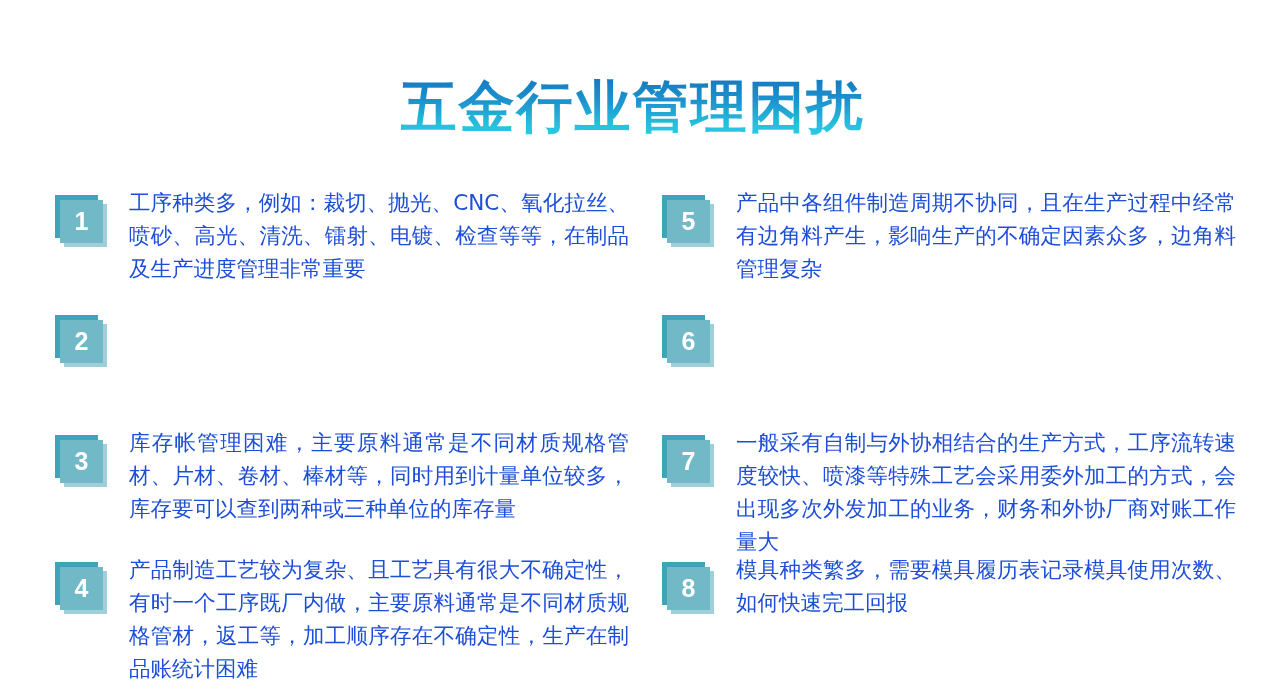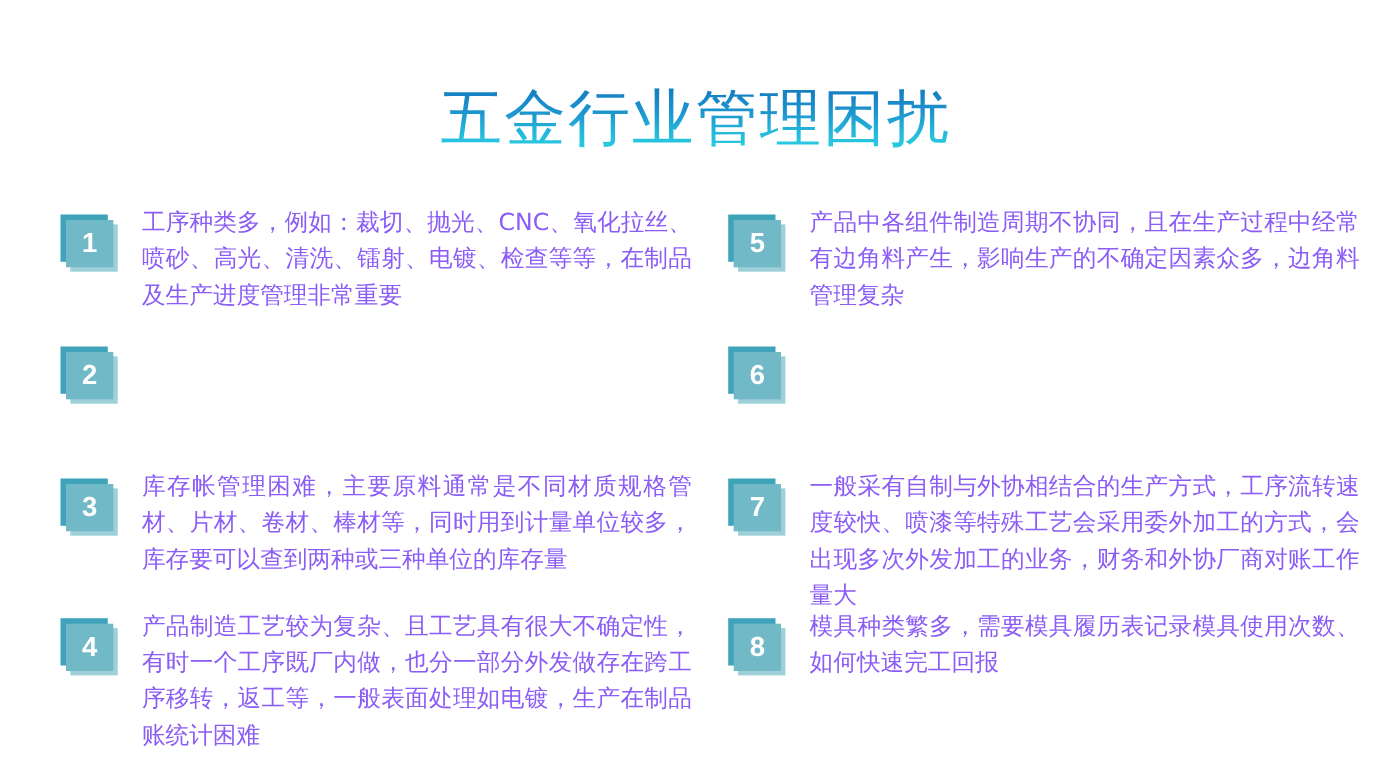--- a/index.html
+++ b/index.html
@@ -19,21 +19,21 @@
   .slide-title-wrap {
     position: absolute;
     top: 38px;
     left: 0;
     width: 1265px;
     text-align: center;
   }
   .slide-title {
     display: inline-block;
     font-size: 56px;
-    font-weight: normal;
+    font-weight: bold;
     letter-spacing: 2px;
     line-height: 1.1;
     background: linear-gradient(180deg, #1277C0 0%, #1D94CE 42%, #25BEDC 78%, #2ACDE4 100%);
     -webkit-background-clip: text;
     background-clip: text;
     color: transparent;
     -webkit-text-fill-color: transparent;
   }
 
   
@@ -106,21 +106,21 @@
     font-weight: bold;
     line-height: 1;
     font-family: "Liberation Sans", "DejaVu Sans", sans-serif;
   }
 
   
   .item-text {
     margin-left: 22px;
     font-size: 21.5px;
     line-height: 33px;
-    color: #8b5cf6;
+    color: #1d4ed8;
     font-family: "DejaVu Sans", "Liberation Sans", sans-serif;
     letter-spacing: 0px;
     width: 500px;
     text-align: justify;
     text-justify: inter-character;
   }
 </style>
 </head>
 <body>
 
@@ -165,21 +165,21 @@
     </div>
 
     <div class="item pos3">
       <div class="badge">
         <span class="shadow-sq"></span>
         <span class="back-sq"></span>
         <span class="front-sq">
           <span class="num">4</span>
         </span>
       </div>
-      <div class="item-text">产品制造工艺较为复杂、且工艺具有很大不确定性，有时一个工序既厂内做，也分一部分外发做存在跨工序移转，返工等，一般表面处理如电镀，生产在制品账统计困难</div>
+      <div class="item-text">产品制造工艺较为复杂、且工艺具有很大不确定性，有时一个工序既厂内做，主要原料通常是不同材质规格管材，返工等，加工顺序存在不确定性，生产在制品账统计困难</div>
     </div>
 
   </div>
 
   <div class="column right">
 
     <div class="item pos0">
       <div class="badge">
         <span class="shadow-sq"></span>
         <span class="back-sq"></span>

